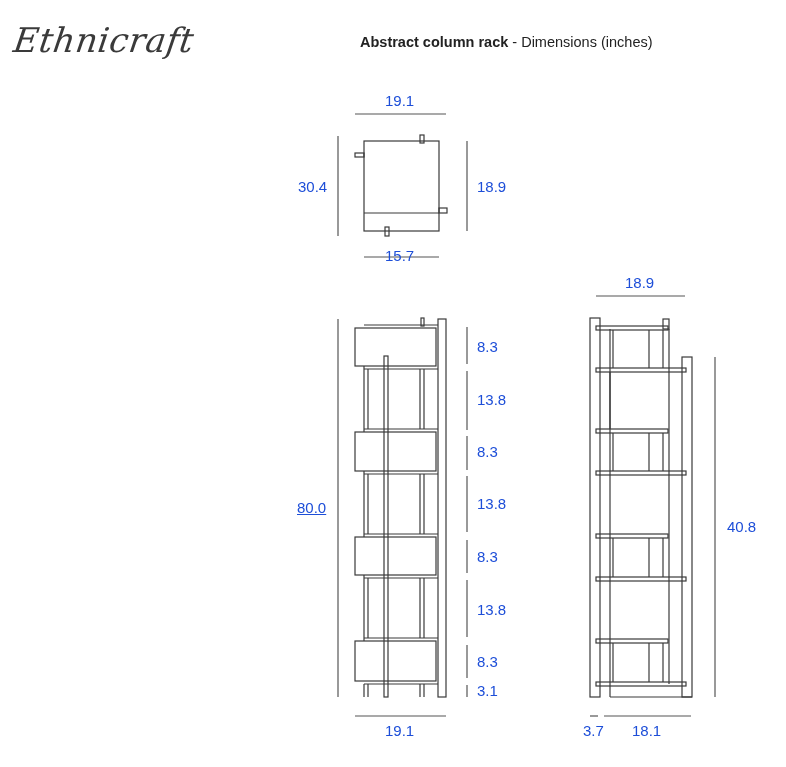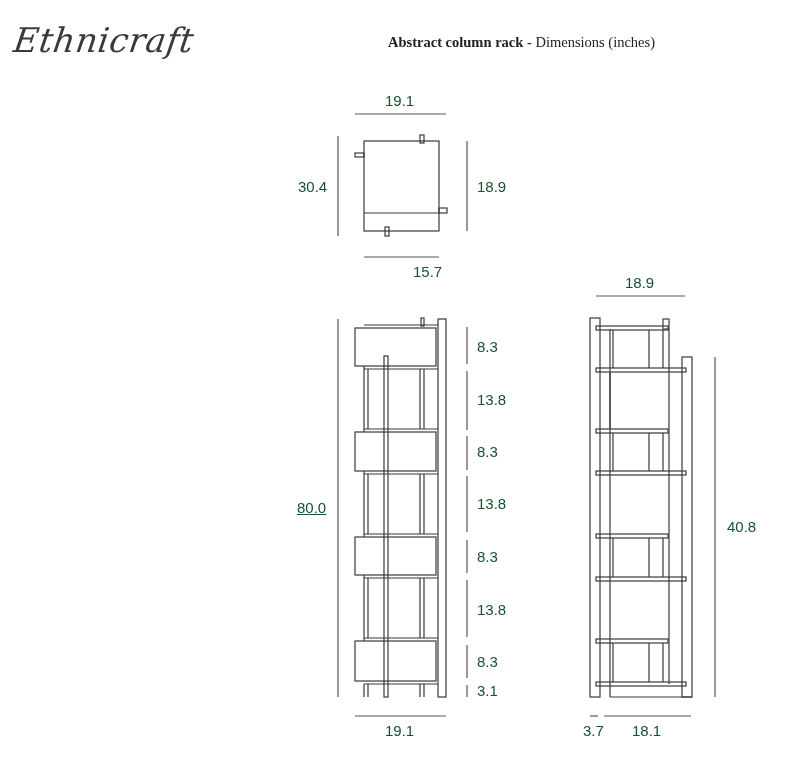--- a/index.html
+++ b/index.html
@@ -1,20 +1,20 @@
 <!DOCTYPE html>
 <html><head>
 <meta charset="utf-8">
 <style>
   html, body { margin:0; padding:0; background:#ffffff; }
   body { width:786px; height:767px; position:relative; overflow:hidden; font-family:"Liberation Sans", sans-serif; color:#2a2a2a; }
   .logo { position:absolute; left:14px; top:20px; font-family:"DejaVu Serif", serif; font-style:italic; font-size:34px; color:#3a3a3a; letter-spacing:0.5px; transform:skewX(-8deg); }
-  .title { position:absolute; left:388px; top:34px; font-size:14.5px; color:#222; white-space:nowrap;font-family:Liberation Serif, serif; }
+  .title { position:absolute; left:360px; top:34px; font-size:14.5px; color:#222; white-space:nowrap; }
   .title b { font-weight:bold; }
-  .dim { position:absolute; font-size:15px; color:#14532d; white-space:nowrap; }
+  .dim { position:absolute; font-size:15px; color:#1d4ed8; white-space:nowrap; }
   svg { position:absolute; left:0; top:0; }
 </style>
 </head>
 <body>
 
 <div class="logo">Ethnicraft</div>
 
 <div class="title"><b>Abstract column rack</b><span> - </span><span>Dimensions (inches)</span></div>
 
 <svg width="786" height="767">
@@ -122,21 +122,21 @@
     <line x1="596" y1="296" x2="685" y2="296"></line>
     <line x1="715" y1="357" x2="715" y2="697"></line>
     <line x1="590" y1="716" x2="598" y2="716"></line>
     <line x1="604" y1="716" x2="691" y2="716"></line>
   </g>
 </svg>
 
 <div class="dim" style="left:385px;top:92px;">19.1</div>
 <div class="dim" style="left:298px;top:178px;">30.4</div>
 <div class="dim" style="left:477px;top:178px;">18.9</div>
-<div class="dim" style="left:385px;top:263px;margin-left:28px;">15.7</div>
+<div class="dim" style="left:385px;top:247px;">15.7</div>
 
 <div class="dim" style="left:297px;top:499px;text-decoration:underline;">80.0</div>
 <div class="dim" style="left:477px;top:338px;">8.3</div>
 <div class="dim" style="left:477px;top:391px;">13.8</div>
 <div class="dim" style="left:477px;top:443px;">8.3</div>
 <div class="dim" style="left:477px;top:495px;">13.8</div>
 <div class="dim" style="left:477px;top:548px;">8.3</div>
 <div class="dim" style="left:477px;top:601px;">13.8</div>
 <div class="dim" style="left:477px;top:653px;">8.3</div>
 <div class="dim" style="left:477px;top:682px;">3.1</div>

